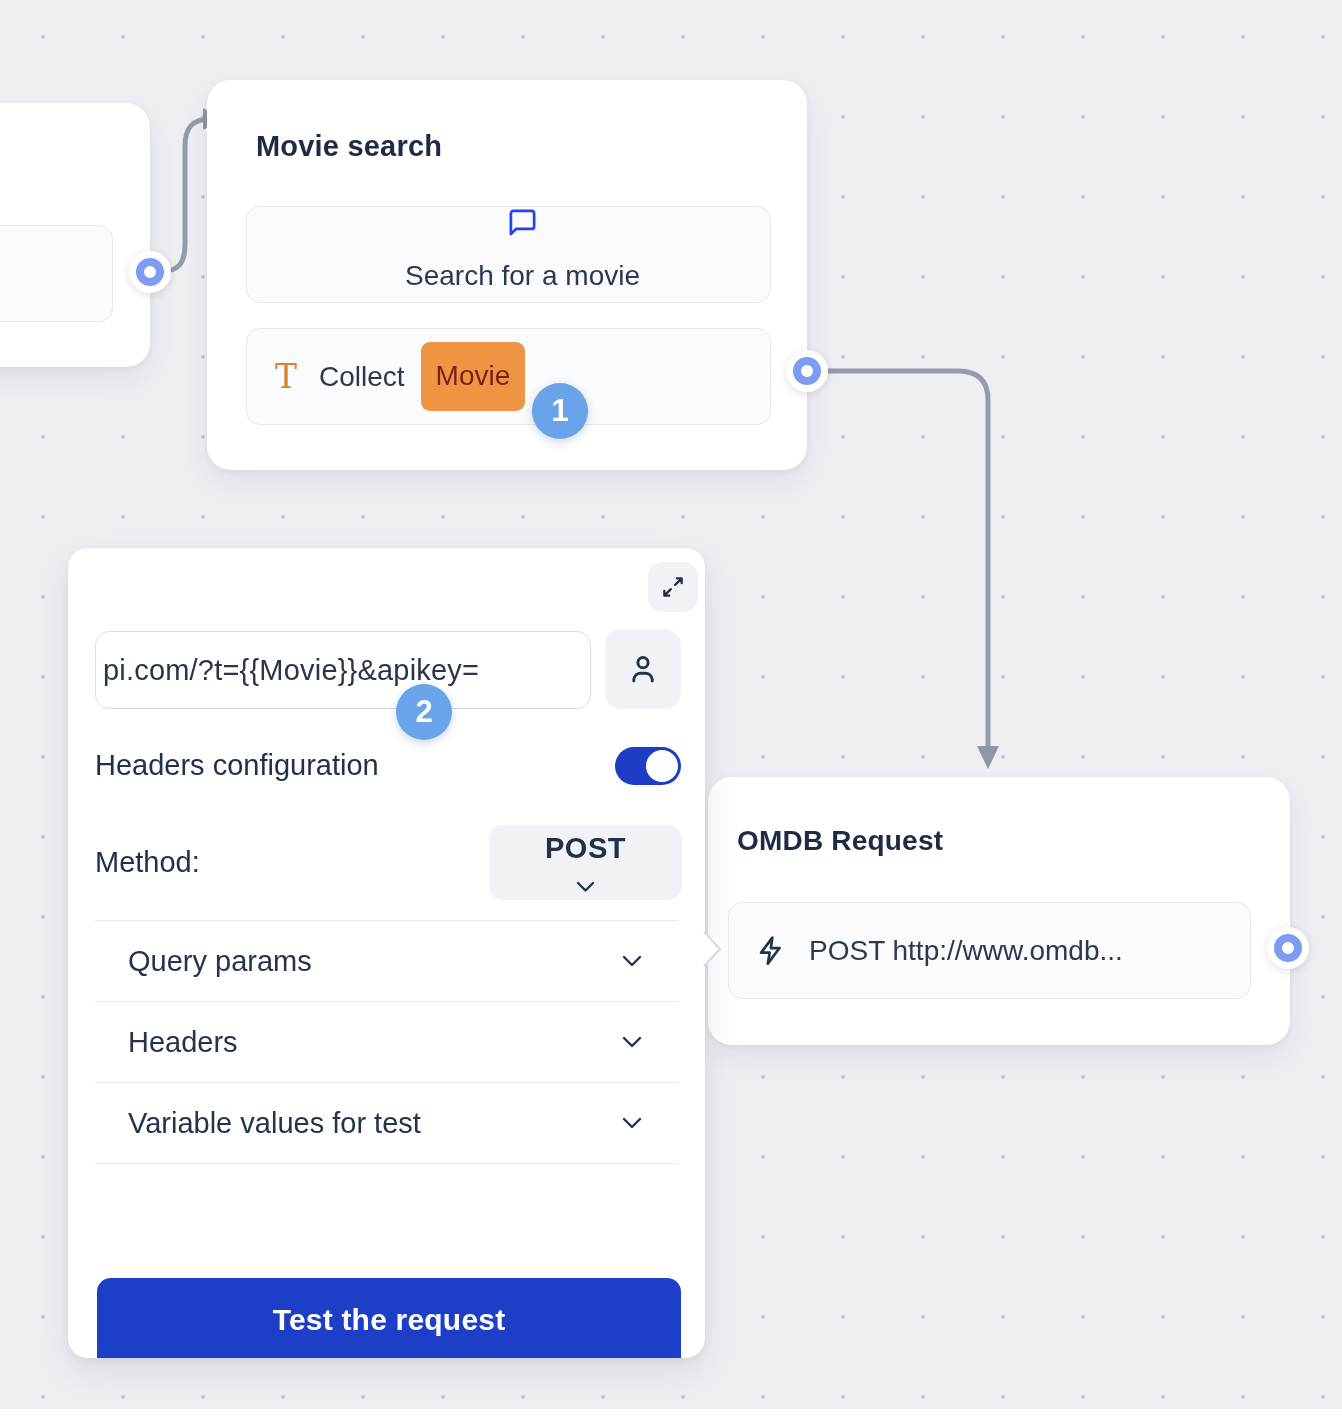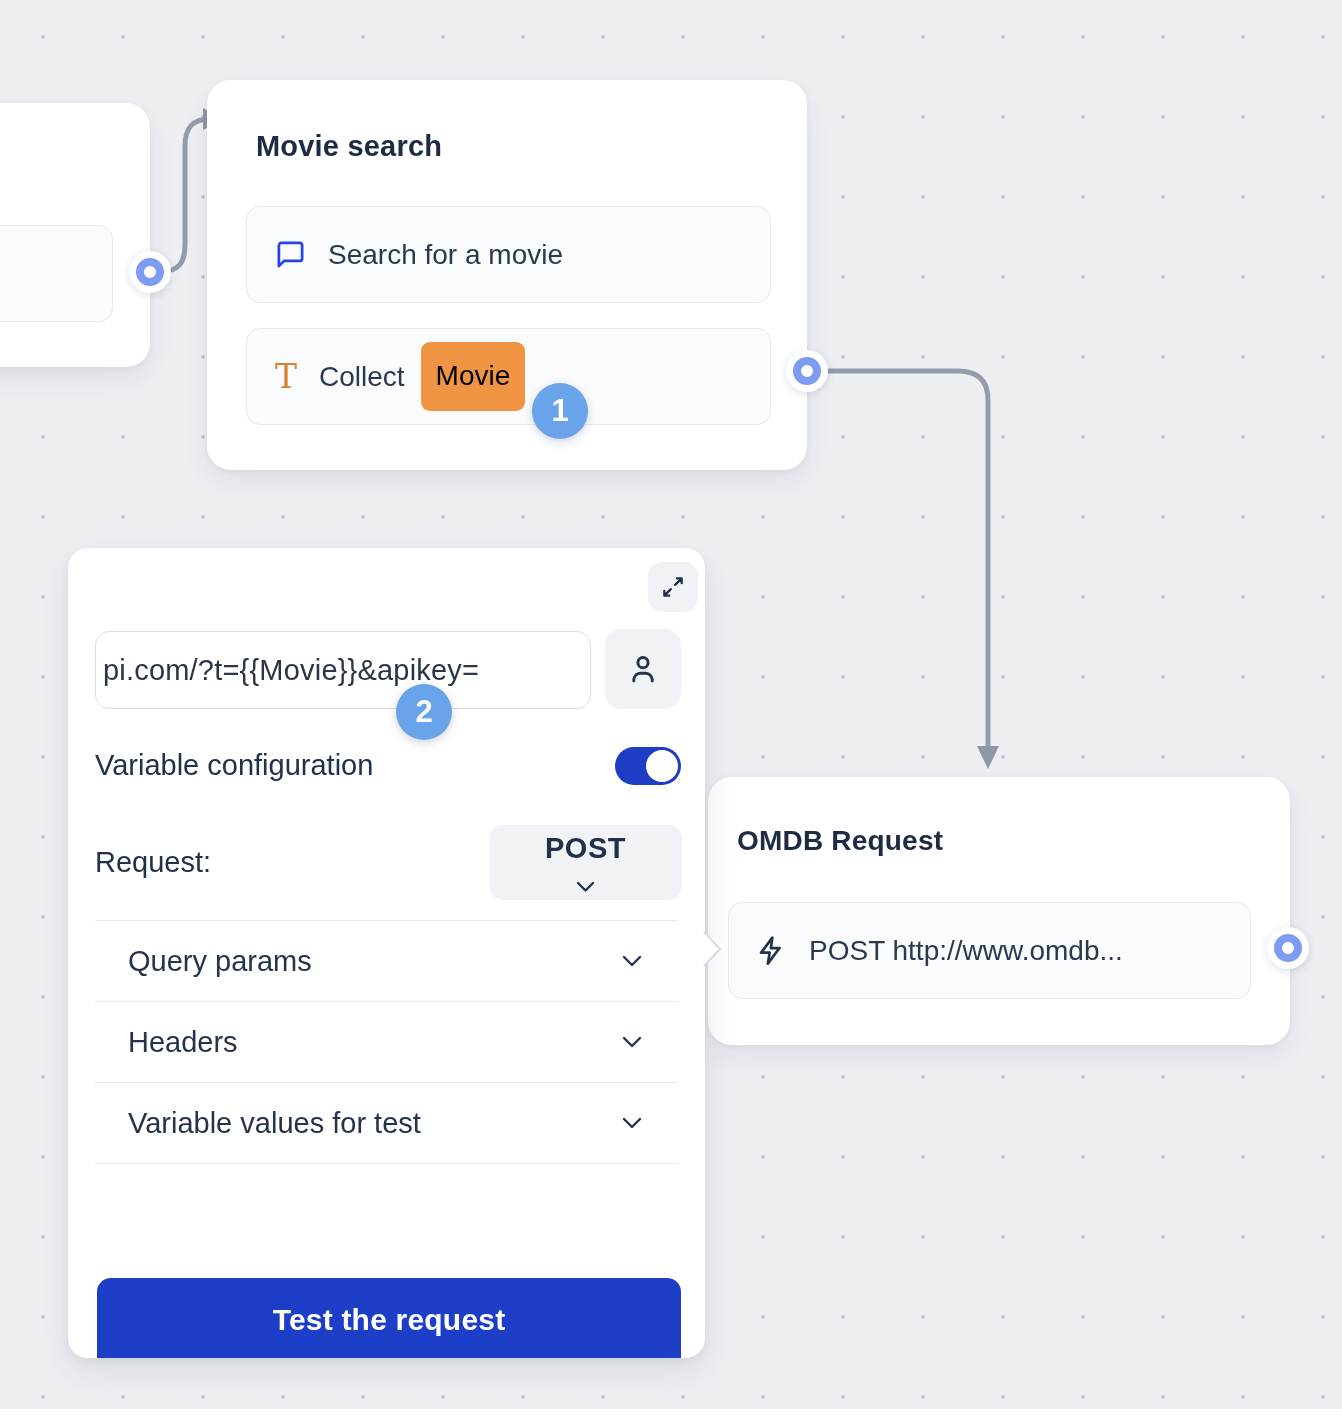--- a/index.html
+++ b/index.html
@@ -17,21 +17,21 @@
     box-shadow:0 12px 28px rgba(35,45,75,.08),0 2px 6px rgba(35,45,75,.05);
   }
   .card-title{color:#1f2b44;font-size:29px;font-weight:700;letter-spacing:.2px;}
   .node-item{
     position:absolute;display:flex;align-items:center;gap:22px;
     background:#fafbfd;border:1.5px solid #e5e8ee;border-radius:14px;
     padding-left:28px;
   }
   .node-item .item-label{color:#2b3950;font-size:28px;white-space:nowrap;}
   .var-tag{
-    background:#ef9443;color:#000000;font-size:28px;border-radius:9px;
+    background:#ef9443;color:#7f1d1d;font-size:28px;border-radius:9px;
     padding:18px 15px;line-height:1.15;
   }
   .port{
     position:absolute;width:42px;height:42px;border-radius:50%;background:#ffffff;
     display:flex;align-items:center;justify-content:center;z-index:4;
     box-shadow:0 2px 8px rgba(35,45,75,.14);
   }
   .port-ring{width:28px;height:28px;border-radius:50%;border:8px solid #7d9bf1;background:#ffffff;}
   .step-badge{
     position:absolute;width:56px;height:56px;border-radius:50%;background:#69a3ea;
@@ -97,21 +97,21 @@
     <polygon points="977,746 999,746 988,769" fill="#8f96a6"></polygon>
   </svg>
 
   <div class="card" style="left:-60px;top:103px;width:210px;height:264px;">
     <div class="node-item" style="left:-10px;top:122px;width:183px;height:97px;"></div>
   </div>
 
   <div class="card" style="left:207px;top:80px;width:600px;height:390px;">
     <div class="card-title" style="position:absolute;left:49px;top:50px;">Movie search</div>
 
-    <div class="node-item" style="left:39px;top:126px;width:525px;height:97px;">
+    <div class="node-item" style="left:39px;top:126px;width:525px;height:97px;flex-direction:column;">
       <span style="display:flex;">
         <svg width="31" height="31" viewBox="0 0 24 24" fill="none" stroke="#2644e6" stroke-width="2.1" stroke-linecap="round" stroke-linejoin="round">
           <path d="M21 15a2 2 0 0 1-2 2H7l-4 4V5a2 2 0 0 1 2-2h14a2 2 0 0 1 2 2z"></path>
         </svg>
       </span>
       <span class="item-label">Search for a movie</span>
     </div>
 
     <div class="node-item" style="left:39px;top:248px;width:525px;height:97px;">
       <span class="t-glyph">T</span>
@@ -149,26 +149,26 @@
 
     <button class="icon-btn" style="left:537px;top:81px;width:76px;height:80px;border-radius:16px;">
       <span style="display:flex;">
         <svg width="34" height="34" viewBox="0 0 24 24" fill="none" stroke="#27334a" stroke-width="2.1" stroke-linecap="round" stroke-linejoin="round">
           <circle cx="12" cy="7.5" r="3.6"></circle>
           <path d="M5.5 20.5 v-1.2 a5 5 0 0 1 5-4.3 h3 a5 5 0 0 1 5 4.3 v1.2"></path>
         </svg>
       </span>
     </button>
 
-    <div class="row-label" style="left:27px;top:751px;position:absolute;left:27px;top:201px;">Variable configuration</div>
+    <div class="row-label" style="left:27px;top:751px;position:absolute;left:27px;top:201px;">Headers configuration</div>
     <div class="toggle">
       <div class="toggle-knob"></div>
     </div>
 
-    <div class="row-label" style="position:absolute;left:27px;top:298px;">Request:</div>
+    <div class="row-label" style="position:absolute;left:27px;top:298px;">Method:</div>
     <button class="select-btn">
       <span class="select-value">POST</span>
       <span style="display:flex;">
         <svg width="19" height="12" viewBox="0 0 19 12" fill="none" stroke="#25324a" stroke-width="2.4" stroke-linecap="round" stroke-linejoin="round">
           <polyline points="2 2 9.5 9.5 17 2"></polyline>
         </svg>
       </span>
     </button>
 
     <div class="accordion">

